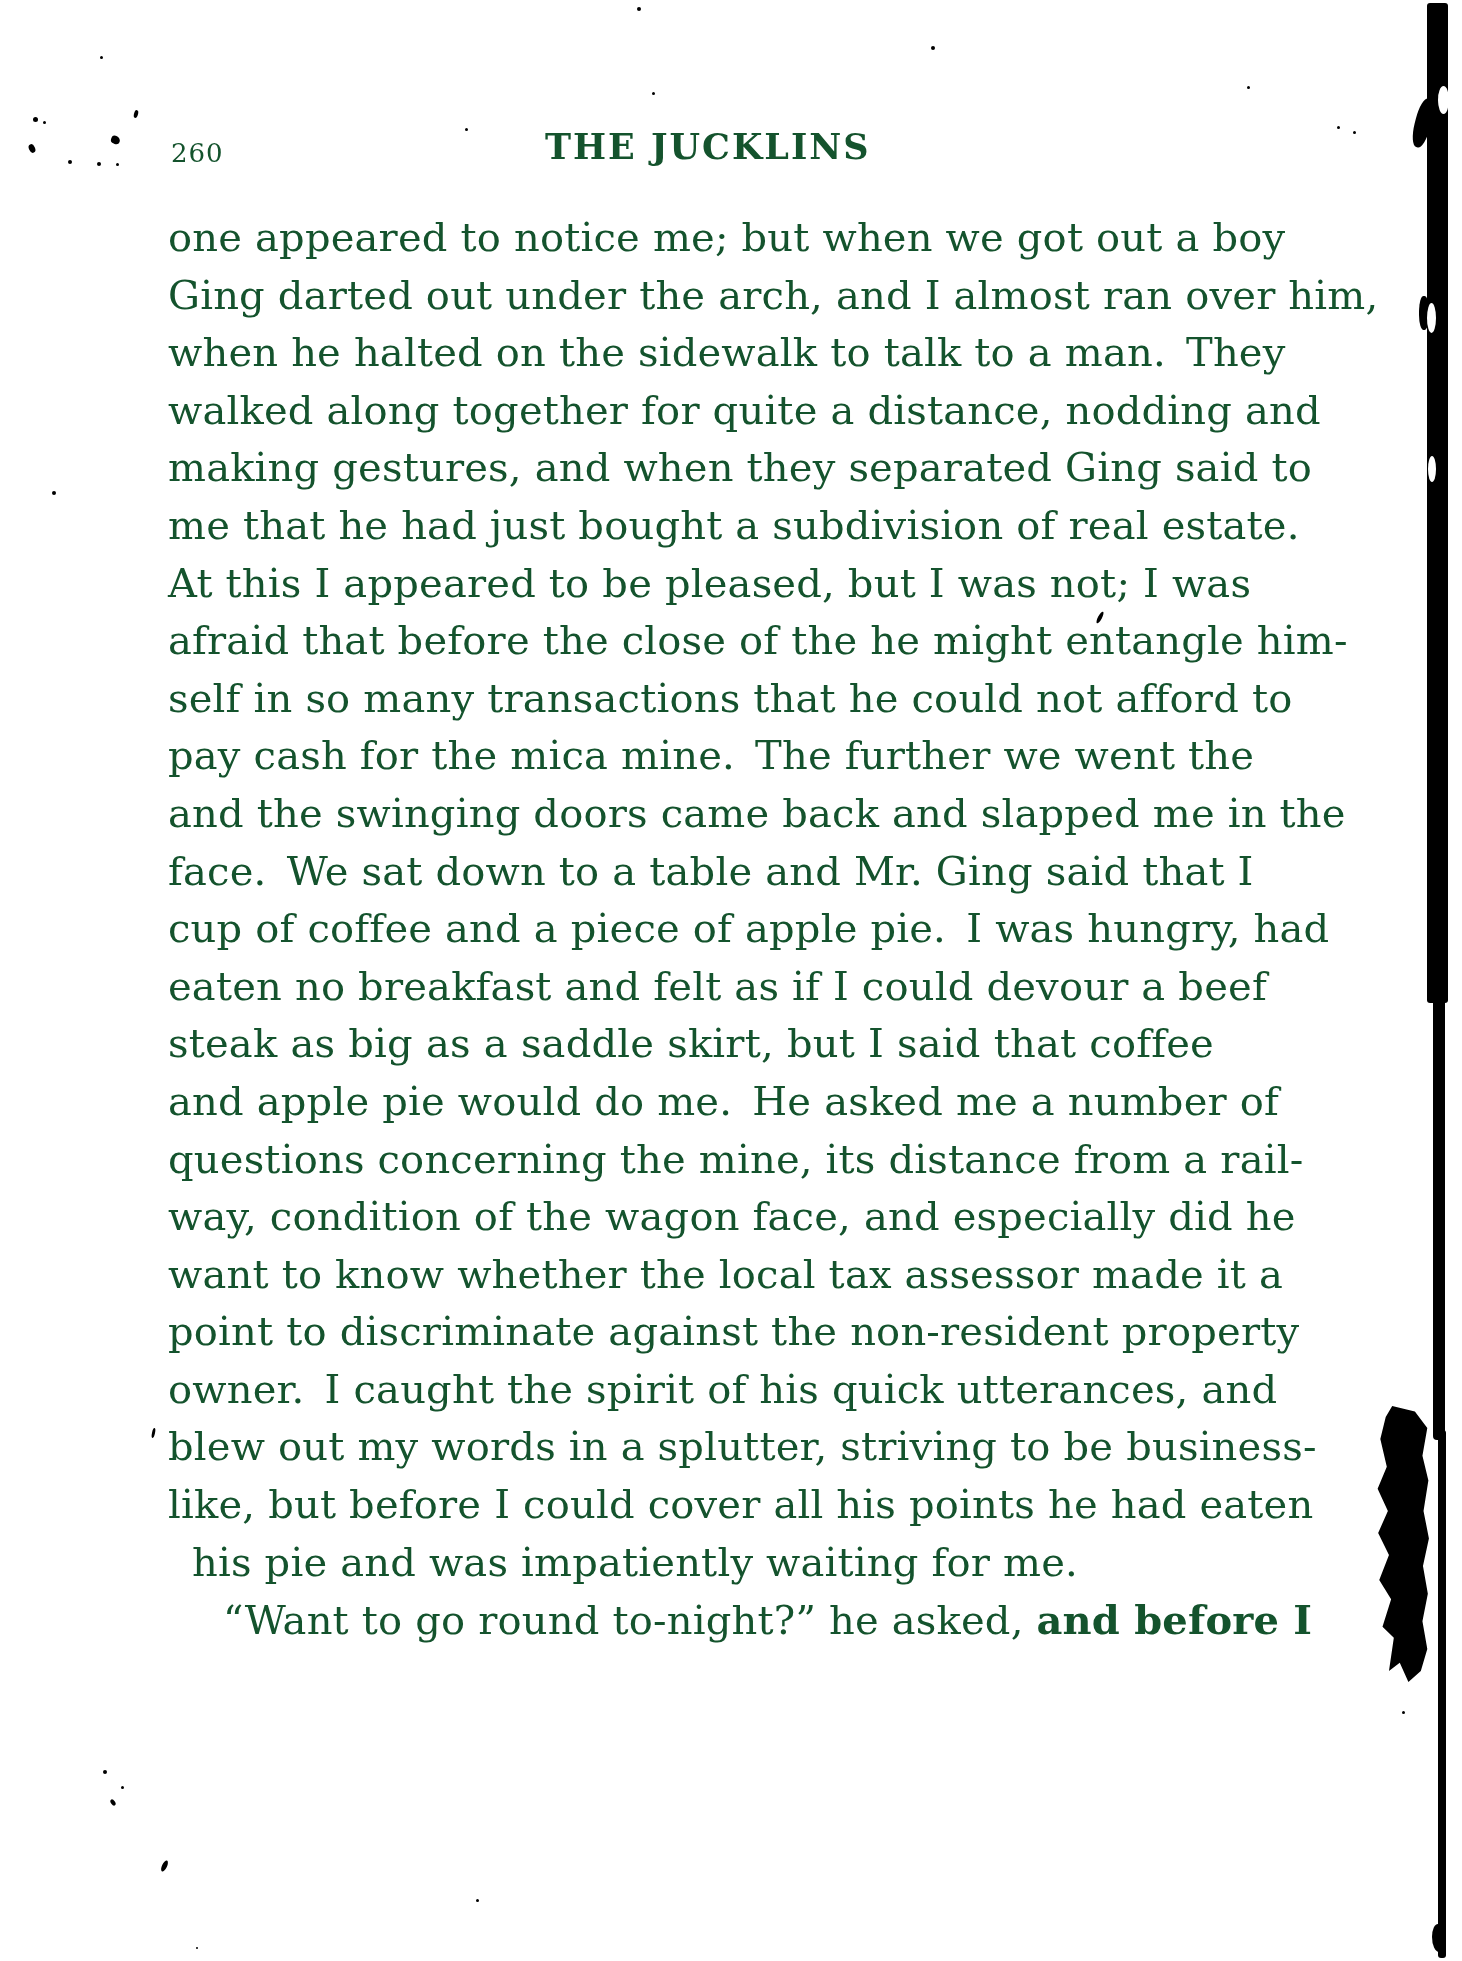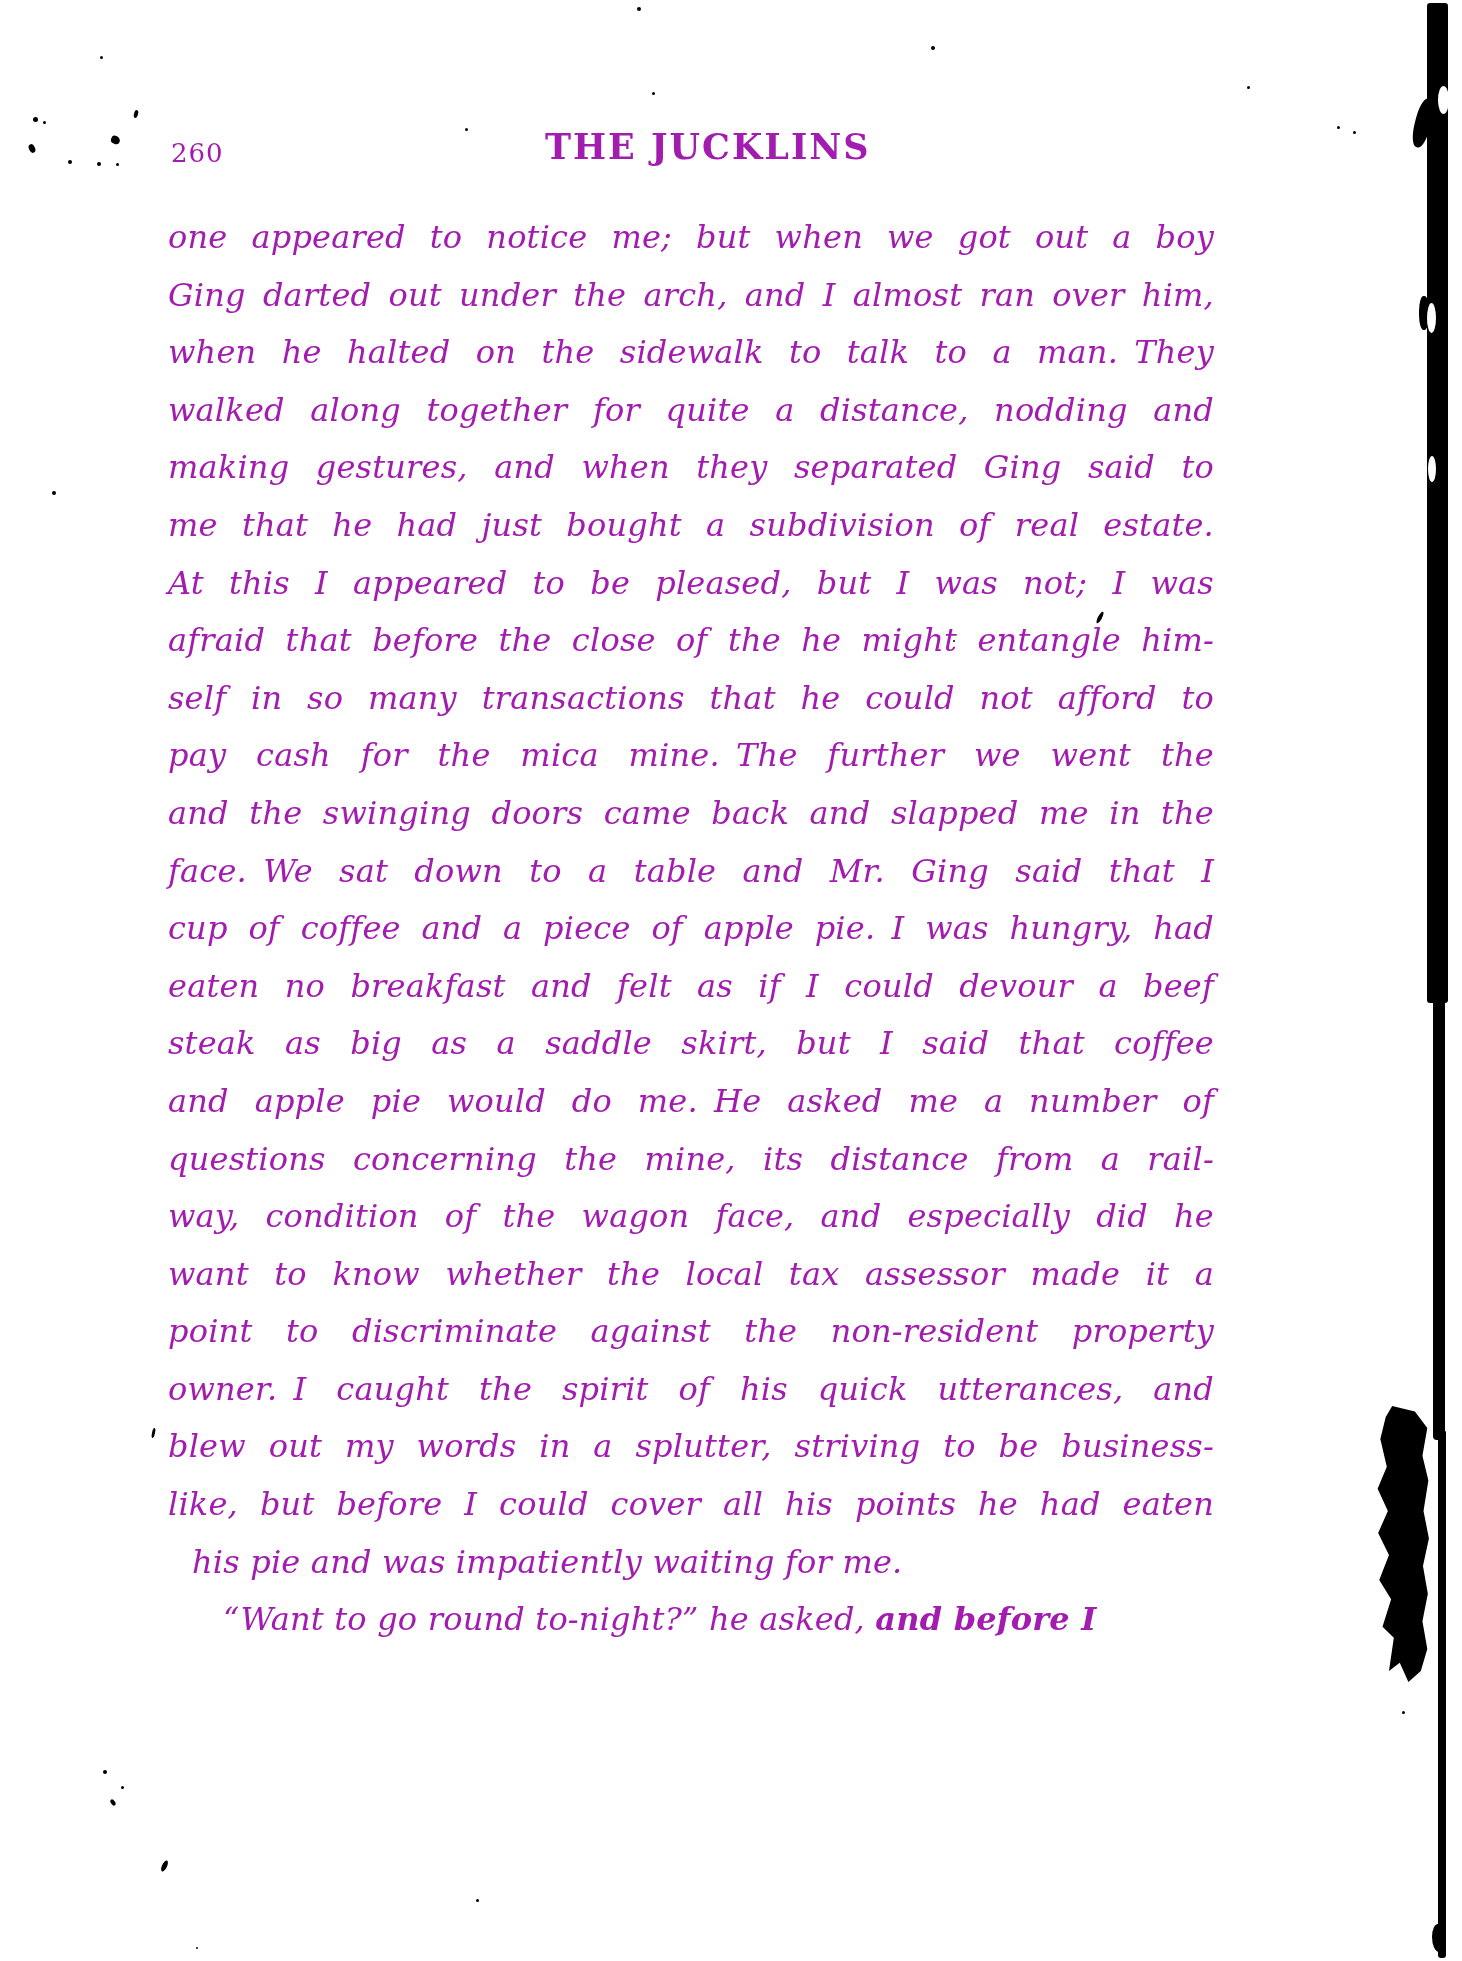--- a/index.html
+++ b/index.html
@@ -14,21 +14,21 @@
     font-size:26px;letter-spacing:1px;
   }
   .running-header{
     position:absolute;left:545px;top:126px;
     font-size:35px;font-weight:bold;letter-spacing:2px;
     white-space:nowrap;
     text-align:center;
   }
   .textcol{
     position:absolute;left:168px;top:209px;width:1046px;
-    font-size:32px;line-height:57.6px;letter-spacing:0.2px;font-style:italic;
+    font-size:40px;line-height:57.6px;letter-spacing:0.2px;
   }
   .tline{
     height:57.6px;
     text-align:justify;
     text-align-last:justify;
     white-space:nowrap;
   }
   .tline.endp{text-align-last:left;margin-left:24px;}
   .tline.para{text-align-last:left;text-indent:55px;}
   .b{font-weight:700;}
@@ -44,21 +44,21 @@
   .bar-foot{position:absolute;left:1432px;top:1924px;width:13px;height:28px;background:#000;border-radius:50% 40% 40% 60%;}
   .ink-blob{
     position:absolute;left:1376px;top:1406px;width:54px;height:276px;background:#000;
     clip-path:polygon(30% 0,72% 2%,95% 8%,86% 18%,97% 27%,88% 38%,98% 48%,87% 58%,96% 68%,86% 78%,95% 88%,83% 96%,60% 100%,44% 93%,24% 96%,33% 84%,12% 80%,28% 70%,6% 63%,24% 54%,4% 46%,22% 38%,3% 30%,20% 22%,8% 12%,18% 4%);
   }
   .speck{position:absolute;background:#000;border-radius:50%;}
 </style>
 </head>
 <body>
 
-<div class="page" style="background: rgb(255, 255, 255); color: #a21caf;">
+<div class="page" style="background: rgb(255, 255, 255); color: #14532d;">
 
   <div class="pgnum">260</div>
   <div class="running-header">THE JUCKLINS</div>
 
   <div class="textcol">
     <div class="tline">one appeared to notice me; but when we got out a boy</div>
     <div class="tline">Ging darted out under the arch, and I almost ran over him,</div>
     <div class="tline">when he halted on the sidewalk to talk to a man. They</div>
     <div class="tline">walked along together for quite a distance, nodding and</div>
     <div class="tline">making gestures, and when they separated Ging said to</div>

